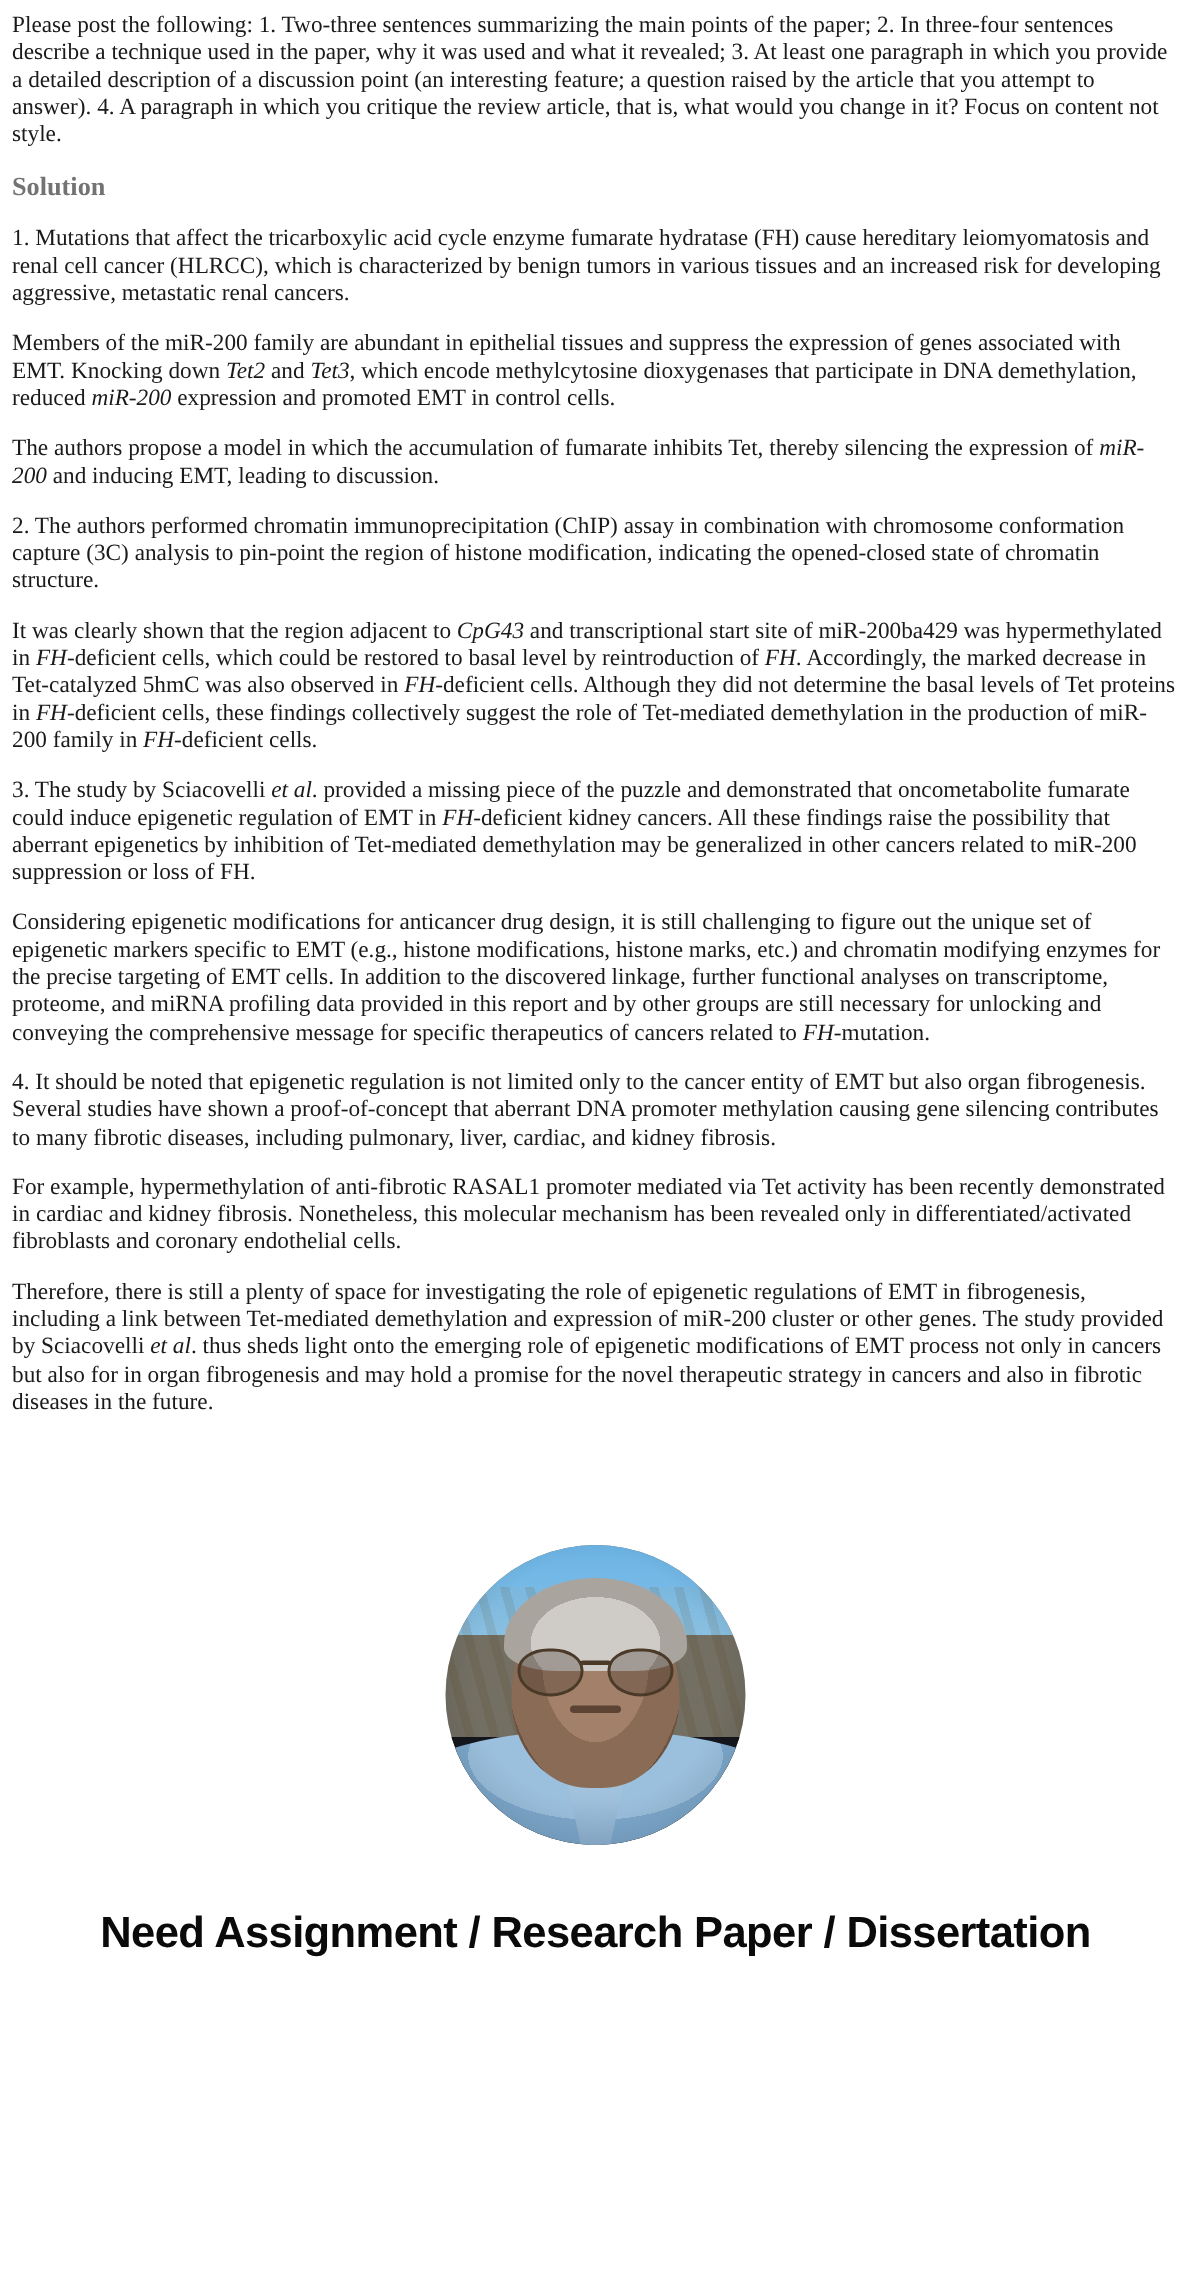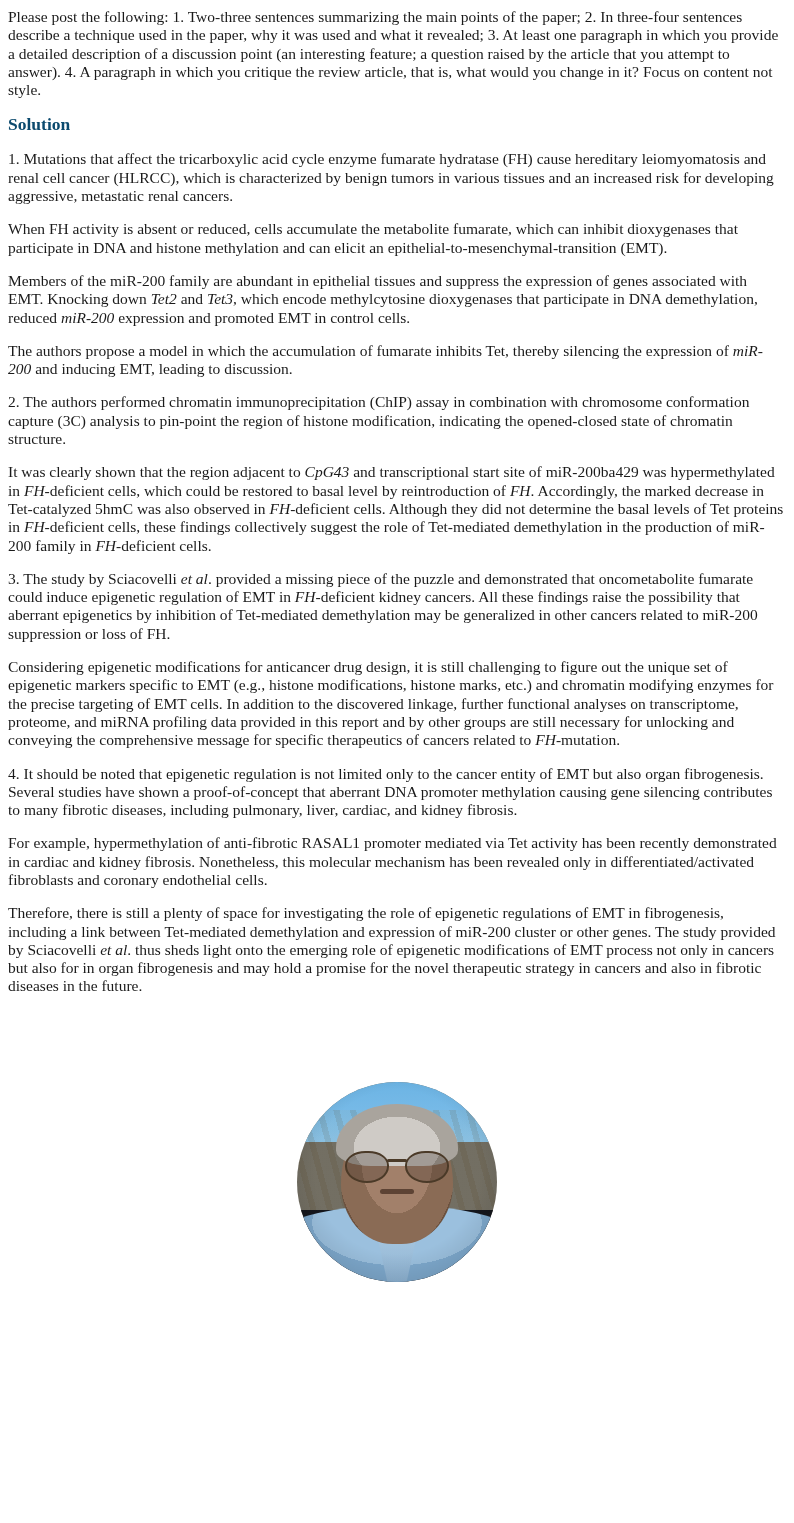--- a/index.html
+++ b/index.html
@@ -29,21 +29,21 @@
     color: #1a1a1a;
   }
   p.body-text:first-child { margin-top: 0; }
   .prompt-block { margin-bottom: 14px; }
   .article-line { margin-bottom: 18px; }
   h3.solution-heading {
     font-size: 17.5px;
     line-height: 20px;
     font-weight: bold;
     margin: 0 0 16px 0;
-    color: #0c4a6e;
+    color: #737373;
   }
   .answer-label {
     font-size: 15.5px;
     line-height: 18.3px;
     margin: 0 0 15px 0;
   }
   em, .ital { font-style: italic; font-family: Liberation Serif, serif; }
 
   
   .avatar-wrap {
@@ -168,21 +168,20 @@
 <div class="page">
 
   <p class="body-text prompt-block">Please post the following: 1. Two-three sentences summarizing the main points of the paper; 2. In three-four sentences describe a technique used in the paper, why it was used and what it revealed; 3. At least one paragraph in which you provide a detailed description of a discussion point (an interesting feature; a question raised by the article that you attempt to answer). 4. A paragraph in which you critique the review article, that is, what would you change in it? Focus on content not style.</p>
 
 
   <h3 class="solution-heading">Solution</h3>
 
 
   <div id="answer-paragraphs">
       <p class="body-text"><span>1. Mutations that affect the tricarboxylic acid cycle enzyme fumarate hydratase (FH) cause hereditary leiomyomatosis and renal cell cancer (HLRCC), which is characterized by benign tumors in various tissues and an increased risk for developing aggressive, metastatic renal cancers.</span></p>
-      <p class="body-text"><span>When FH activity is absent or reduced, cells accumulate the metabolite fumarate, which can inhibit dioxygenases that participate in DNA and histone methylation and can elicit an epithelial-to-mesenchymal-transition (EMT).</span></p>
       <p class="body-text"><span>Members of the miR-200 family are abundant in epithelial tissues and suppress the expression of genes associated with EMT. Knocking down </span><em>Tet2</em><span> and </span><em>Tet3</em><span>, which encode methylcytosine dioxygenases that participate in DNA demethylation, reduced </span><em>miR-200</em><span> expression and promoted EMT in control cells.</span></p>
       <p class="body-text"><span>The authors propose a model in which the accumulation of fumarate inhibits Tet, thereby silencing the expression of </span><em>miR-200</em><span> and inducing EMT, leading to discussion.</span></p>
       <p class="body-text"><span>2. The authors performed chromatin immunoprecipitation (ChIP) assay in combination with chromosome conformation capture (3C) analysis to pin-point the region of histone modification, indicating the opened-closed state of chromatin structure.</span></p>
       <p class="body-text"><span>It was clearly shown that the region adjacent to </span><em>CpG43</em><span> and transcriptional start site of miR-200ba429 was hypermethylated in </span><em>FH</em><span>-deficient cells, which could be restored to basal level by reintroduction of </span><em>FH</em><span>. Accordingly, the marked decrease in Tet-catalyzed 5hmC was also observed in </span><em>FH</em><span>-deficient cells. Although they did not determine the basal levels of Tet proteins in </span><em>FH</em><span>-deficient cells, these findings collectively suggest the role of Tet-mediated demethylation in the production of miR-200 family in </span><em>FH</em><span>-deficient cells.</span></p>
       <p class="body-text"><span>3. The study by Sciacovelli </span><em>et al</em><span>. provided a missing piece of the puzzle and demonstrated that oncometabolite fumarate could induce epigenetic regulation of EMT in </span><em>FH</em><span>-deficient kidney cancers. All these findings raise the possibility that aberrant epigenetics by inhibition of Tet-mediated demethylation may be generalized in other cancers related to miR-200 suppression or loss of FH.</span></p>
       <p class="body-text"><span>Considering epigenetic modifications for anticancer drug design, it is still challenging to figure out the unique set of epigenetic markers specific to EMT (e.g., histone modifications, histone marks, etc.) and chromatin modifying enzymes for the precise targeting of EMT cells. In addition to the discovered linkage, further functional analyses on transcriptome, proteome, and miRNA profiling data provided in this report and by other groups are still necessary for unlocking and conveying the comprehensive message for specific therapeutics of cancers related to </span><em>FH</em><span>-mutation.</span></p>
       <p class="body-text"><span>4. It should be noted that epigenetic regulation is not limited only to the cancer entity of EMT but also organ fibrogenesis. Several studies have shown a proof-of-concept that aberrant DNA promoter methylation causing gene silencing contributes to many fibrotic diseases, including pulmonary, liver, cardiac, and kidney fibrosis.</span></p>
       <p class="body-text"><span>For example, hypermethylation of anti-fibrotic RASAL1 promoter mediated via Tet activity has been recently demonstrated in cardiac and kidney fibrosis. Nonetheless, this molecular mechanism has been revealed only in differentiated/activated fibroblasts and coronary endothelial cells.</span></p>
       <p class="body-text"><span>Therefore, there is still a plenty of space for investigating the role of epigenetic regulations of EMT in fibrogenesis, including a link between Tet-mediated demethylation and expression of miR-200 cluster or other genes. The study provided by Sciacovelli </span><em>et al</em><span>. thus sheds light onto the emerging role of epigenetic modifications of EMT process not only in cancers but also for in organ fibrogenesis and may hold a promise for the novel therapeutic strategy in cancers and also in fibrotic diseases in the future.</span></p>
     </div>
@@ -202,15 +201,16 @@
         <div class="ph-lens l"></div>
         <div class="ph-bridge"></div>
         <div class="ph-lens r"></div>
       </div>
       <div class="ph-mouth"></div>
       <div class="ph-vignette"></div>
     </div>
   </div>
 
   <div class="promo">
+    <span class="l1">Need Assignment / Research Paper / Dissertation</span>
   </div>
 
 </div>
 
 </body></html>

